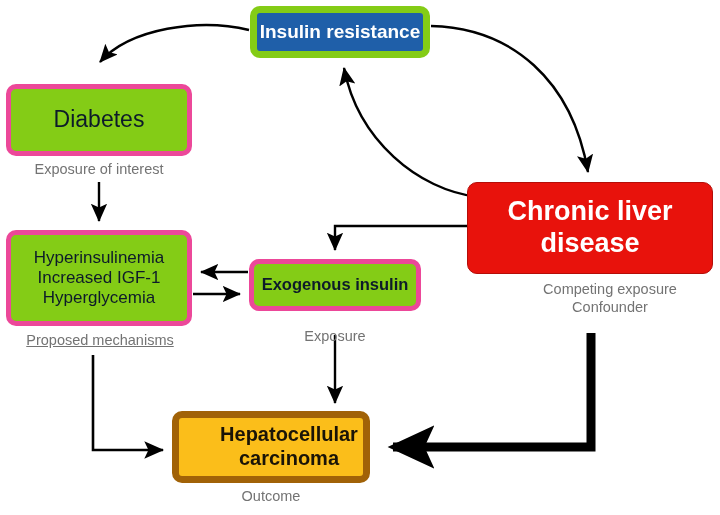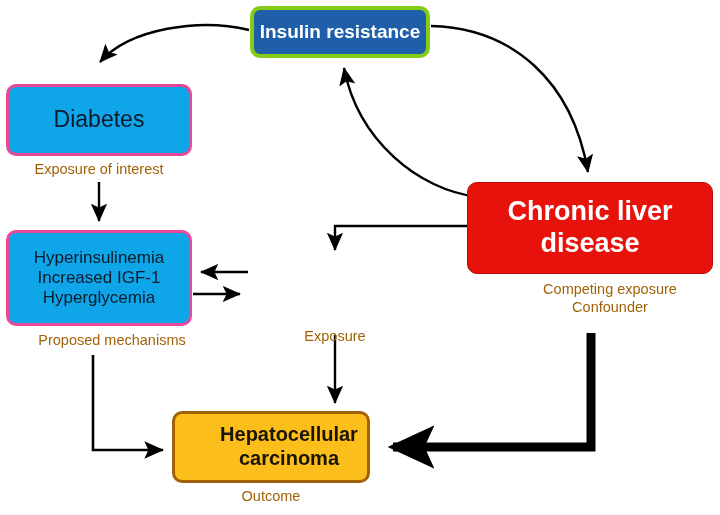--- a/index.html
+++ b/index.html
@@ -32,44 +32,44 @@
     justify-content: center;
     text-align: center;
     border-radius: 10px;
     z-index: 5;
     line-height: 1.18;
   }
   .node.dark-blue {
     background: #1f5fa9;
     color: #ffffff;
     font-weight: bold;
-    border: 4px solid #84cc16;
+    border: 7px solid #84cc16;
   }
   .node.light-blue {
-    background: #0ea5e9;
+    background: #84cc16;
     color: #0d1b2a;
-    border: 3px solid #ec4899;
+    border: 5px solid #ec4899;
   }
   .node.red {
     background: #e8120c;
     color: #ffffff;
     font-weight: bold;
     border: 1px solid #b50d08;
   }
   .node.orange {
     background: #fbbe1a;
     color: #1a1407;
     font-weight: bold;
-    border: 3px solid #a16207;
+    border: 7px solid #a16207;
     padding-left: 36px;
   }
   .caption {
     position: absolute;
     text-align: center;
-    color: #a16207;
+    color: #737373;
     font-size: 14.5px;
     line-height: 1.25;
     z-index: 4;
     white-space: pre-line;
   }
 
   
   #node-insulin-resistance {
     left: 250px; top: 6px; width: 180px; height: 52px;
     font-size: 19px;
@@ -92,21 +92,21 @@
     left: 467px; top: 182px; width: 246px; height: 92px;
     font-size: 27px;
   }
   #node-hcc {
     left: 172px; top: 411px; width: 198px; height: 72px;
     font-size: 20px;
   }
 
   
   #caption-diabetes { left: 6px; top: 160px; width: 186px; }
-  #caption-mechanisms { left: 12px; top: 331px; width: 200px; }
+  #caption-mechanisms { left: 0px; top: 331px; width: 200px; text-decoration: underline; }
   #caption-exogenous { left: 249px; top: 315px; width: 172px; margin-top: 12px; }
   #caption-cld { left: 487px; top: 280px; width: 246px; }
   #caption-hcc { left: 172px; top: 487px; width: 198px; }
 </style>
 </head>
 <body>
 
 <div id="canvas">
 
   <svg id="wires" viewBox="0 0 720 515" width="720" height="515" xmlns="http://www.w3.org/2000/svg">
@@ -149,20 +149,23 @@
   </div>
   <div class="caption" id="caption-diabetes">Exposure of interest</div>
 
   <div class="node light-blue" id="node-mechanisms">
     <span style="white-space: pre-line;">Hyperinsulinemia
 Increased IGF-1
 Hyperglycemia</span>
   </div>
   <div class="caption" id="caption-mechanisms">Proposed mechanisms</div>
 
+  <div class="node light-blue" id="node-exogenous-insulin">
+    <span>Exogenous insulin</span>
+  </div>
   <div class="caption" id="caption-exogenous">Exposure</div>
 
   <div class="node red" id="node-chronic-liver-disease">
     <span>Chronic liver disease</span>
   </div>
   <div class="caption" id="caption-cld">Competing exposure
 Confounder</div>
 
   <div class="node orange" id="node-hcc">
     <span style="white-space: pre-line;">Hepatocellular

